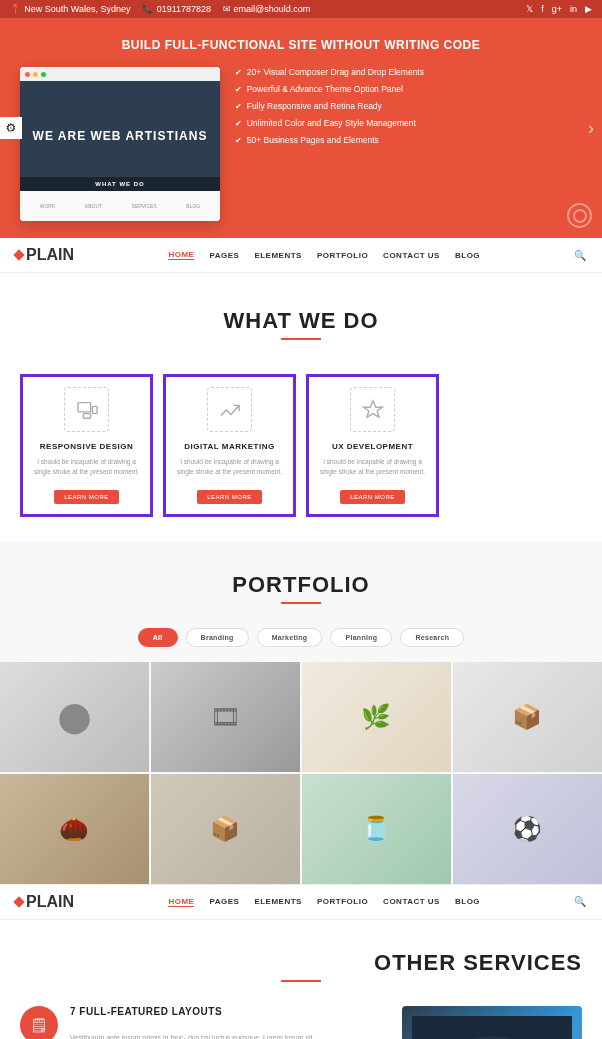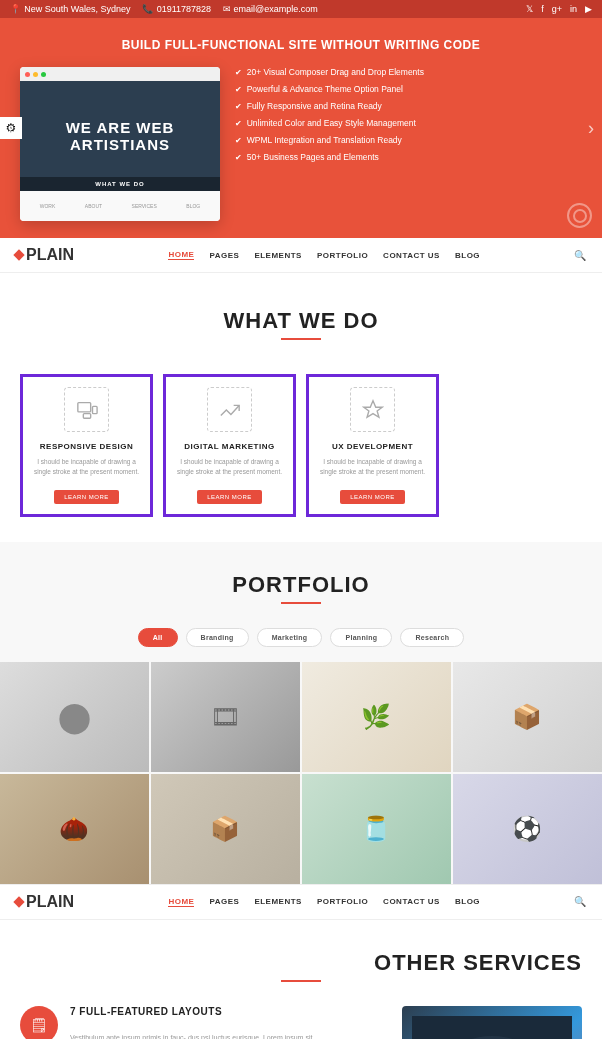--- a/index.html
+++ b/index.html
@@ -415,21 +415,21 @@
     <span>
       <span>📍</span>
       <span>New South Wales, Sydney</span>
     </span>
     <span>
       <span>📞</span>
       <span>01911787828</span>
     </span>
     <span>
       <span>✉</span>
-      <span>email@example.com</span>
+      <span>email@should.com</span>
     </span>
   </div>
   <div class="top-bar-right">
     <span>𝕏</span>
     <span>f</span>
     <span>g+</span>
     <span>in</span>
     <span>▶</span>
   </div>
 </div>
@@ -442,37 +442,36 @@
   <h1 class="hero-title">BUILD FULL-FUNCTIONAL SITE WITHOUT WRITING CODE</h1>
 
   <div class="hero-content">
     <div class="hero-mockup">
       <div class="mockup-browser-bar">
         <div class="mockup-dot r"></div>
         <div class="mockup-dot y"></div>
         <div class="mockup-dot g"></div>
       </div>
       <div class="mockup-screen">
-        <div style="font-size:15px;letter-spacing:1px;font-weight:bold;text-align:center;padding:0 10px;">WE ARE WEB ARTISTIANS</div>
+        <div style="font-size:12px;letter-spacing:1px;font-weight:bold;text-align:center;padding:0 10px;">WE ARE WEB ARTISTIANS</div>
         <div class="mockup-screen-overlay">WHAT WE DO</div>
       </div>
       <div class="mockup-bottom">
         <span class="mockup-bottom-tab">WORK</span>
         <span class="mockup-bottom-tab">ABOUT</span>
         <span class="mockup-bottom-tab">SERVICES</span>
         <span class="mockup-bottom-tab">BLOG</span>
       </div>
     </div>
 
     <div class="hero-features">
       <div class="hero-feature-item">20+ Visual Composer Drag and Drop Elements</div>
       <div class="hero-feature-item">Powerful &amp; Advance Theme Option Panel</div>
       <div class="hero-feature-item">Fully Responsive and Retina Ready</div>
       <div class="hero-feature-item">Unlimited Color and Easy Style Management</div>
-      <div class="hero-feature-item">WPML Integration and Translation Ready</div>
       <div class="hero-feature-item">50+ Business Pages and Elements</div>
     </div>
   </div>
 
   <div class="hero-circle">
     <div class="hero-circle-inner"></div>
   </div>
 </div>
 
 <nav class="navbar">

